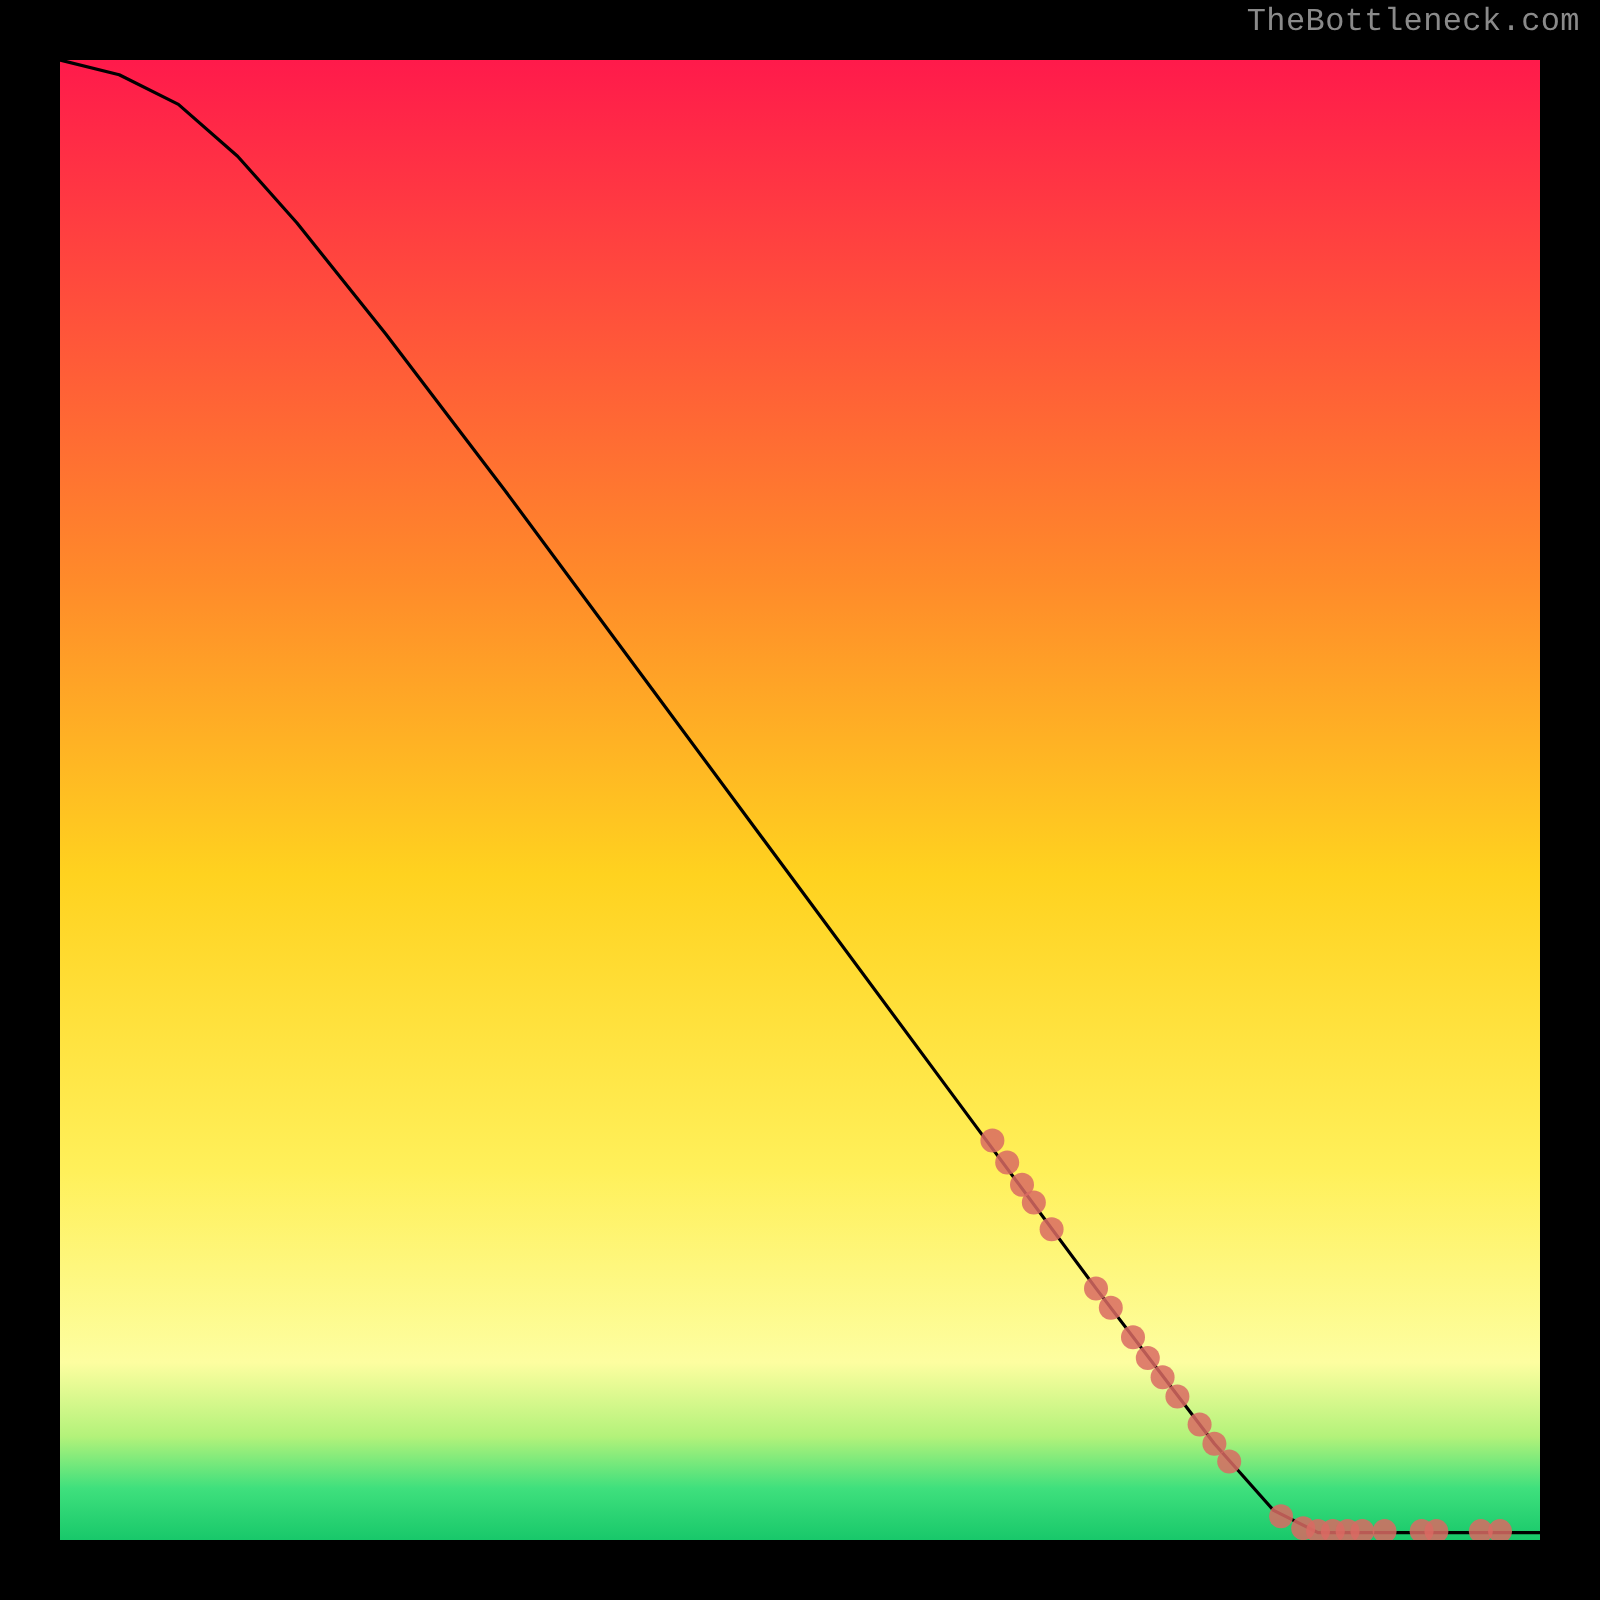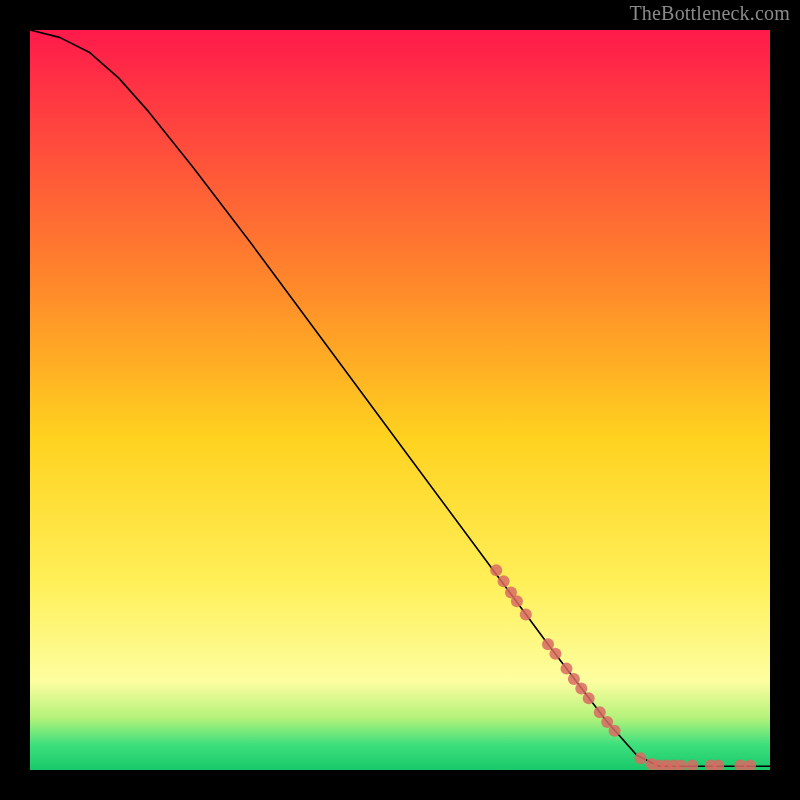--- a/index.html
+++ b/index.html
@@ -15,22 +15,22 @@
     position: relative;
     width: 800px;
     height: 800px;
     background: #000;
   }
   .watermark {
     position: absolute;
     top: 2px;
     right: 10px;
     color: #8a8a8a;
-    font-size: 20px;
-    font-family: Liberation Serif, serif;
+    font-size: 16px;
+    font-family: Liberation Mono, monospace;
     letter-spacing: 0.2px;
     user-select: none;
   }
   .plot {
     position: absolute;
     left: 30px;
     top: 30px;
     width: 740px;
     height: 740px;
   }

